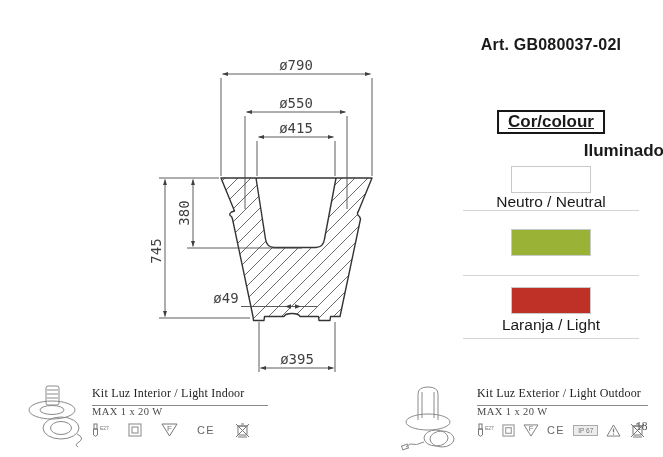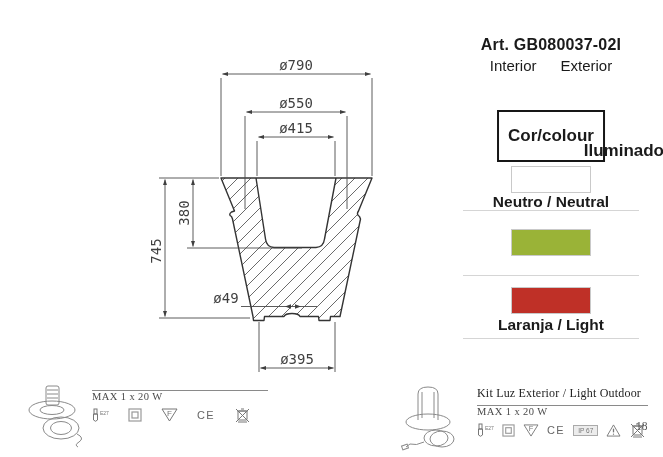--- a/index.html
+++ b/index.html
@@ -7,24 +7,24 @@
         font-family:"Liberation Sans",sans-serif;color:#1a1a1a;}
   svg{display:block;}
   
   #drawing{position:absolute;left:0;top:0;}
   .dim-text{font-family:"DejaVu Sans Mono",monospace;font-size:14px;fill:#3f3f3f;}
   
   #color-panel{position:absolute;left:438px;top:36px;width:226px;height:320px;text-align:center;}
   .art-number{position:absolute;top:0;left:0;width:100%;font-size:16px;font-weight:bold;letter-spacing:.2px;}
   .in-ex-row{position:absolute;top:21px;left:0;width:100%;display:flex;justify-content:center;gap:24px;font-size:15px;}
   .cor-box{position:absolute;top:74px;left:50%;transform:translateX(-50%);border:2px solid #161616;
-           padding:14px 9px;font-size:17px;font-weight:bold;white-space:nowrap;}
+           padding:0 9px;font-size:17px;font-weight:bold;white-space:nowrap;text-decoration:underline;}
   .iluminado{position:absolute;top:105px;left:0;width:100%;font-size:17px;font-weight:bold;text-align:right;}
   .swatch{position:absolute;left:50%;transform:translateX(-50%);width:78px;height:25px;border:1px solid #c9c9c9;}
-  .swatch-label{position:absolute;left:0;width:100%;font-size:15.5px;font-weight:bold;white-space:nowrap;}
+  .swatch-label{position:absolute;left:0;width:100%;font-size:15.5px;font-weight:normal;white-space:nowrap;}
   .sep{position:absolute;left:25px;width:176px;height:1px;background:#d5d5d5;}
   
   .footer-block{position:absolute;font-family:"Liberation Serif",serif;color:#333;}
   .fb-content{position:absolute;top:4px;}
   .fb-title{font-size:12px;letter-spacing:.2px;color:#222;white-space:nowrap;}
   .fb-rule{height:1px;background:#8a8a8a;margin-top:4px;}
   .fb-max{font-size:10.5px;color:#4a4a4a;margin-top:0;letter-spacing:.4px;white-space:nowrap;}
   .icon-row{display:flex;align-items:center;margin-top:5px;}
   .icon-row.wide{gap:19px;}
   .icon-row.tight{gap:8px;}
@@ -101,24 +101,20 @@
       <text class="dim-text" x="296" y="133">ø415</text>
       <text class="dim-text" x="189" y="213" transform="rotate(-90 189 213)">380</text>
       <text class="dim-text" x="161" y="251" transform="rotate(-90 161 251)">745</text>
       <text class="dim-text" x="226" y="303">ø49</text>
       <text class="dim-text" x="297" y="364">ø395</text>
     </g>
   </svg>
 
   <div id="color-panel">
     <div class="art-number">Art. GB080037-02I</div>
-    <div class="in-ex-row">
-      <span>Interior</span>
-      <span>Exterior</span>
-    </div>
     <div class="cor-box">Cor/colour</div>
     <div class="iluminado">Iluminado</div>
 
     <div class="swatch" style="top: 130px; background-color: rgb(255, 255, 255);"></div>
     <div class="swatch-label" style="top:157px">Neutro / Neutral</div>
     <div class="sep" style="top:174px"></div>
 
     <div class="swatch" style="top: 193px; background-color: rgb(154, 179, 55);"></div>
     <div class="sep" style="top:239px"></div>
 
@@ -133,20 +129,21 @@
       <line x1="27" y1="6" x2="38" y2="6"></line>
         <line x1="27" y1="10" x2="38" y2="10"></line>
       <line x1="27" y1="14" x2="38" y2="14"></line>
       <ellipse cx="32" cy="26" rx="23" ry="9"></ellipse>
       <ellipse cx="32" cy="26" rx="12" ry="4.5"></ellipse>
       <ellipse cx="41" cy="44" rx="18" ry="11"></ellipse>
       <ellipse cx="41" cy="44" rx="10.5" ry="6.5"></ellipse>
       <path d="M57 50 q8 4 2 8 q-5 3 -1 5"></path>
     </svg>
     <div class="fb-content" style="left:72px;width:200px">
+      <div class="fb-title">Kit Luz Interior / Light Indoor</div>
       <div class="fb-rule" style="width:176px"></div>
       <div class="fb-max">MAX 1 x 20 W</div>
       <div class="icon-row wide">
         <span class="ic">
           <svg width="7" height="15" viewBox="0 0 7 15" fill="none" stroke="#777" stroke-width="1">
             <rect x="2" y="1" width="3" height="5"></rect>
               <path d="M1.5 6 L1.5 12 Q3.5 14.5 5.5 12 L5.5 6 Z"></path>
           </svg>
             <span class="e27">E27</span>
         </span>

